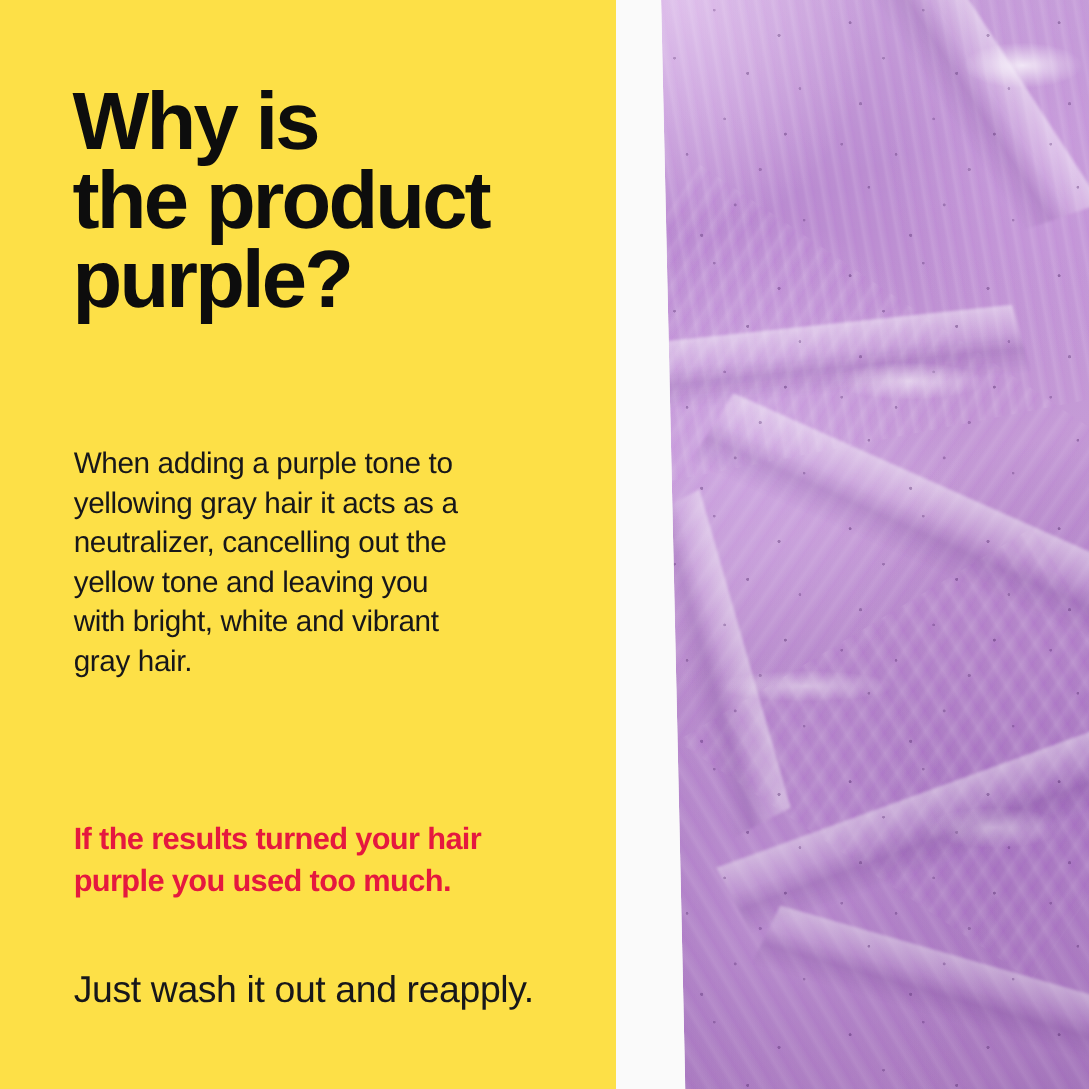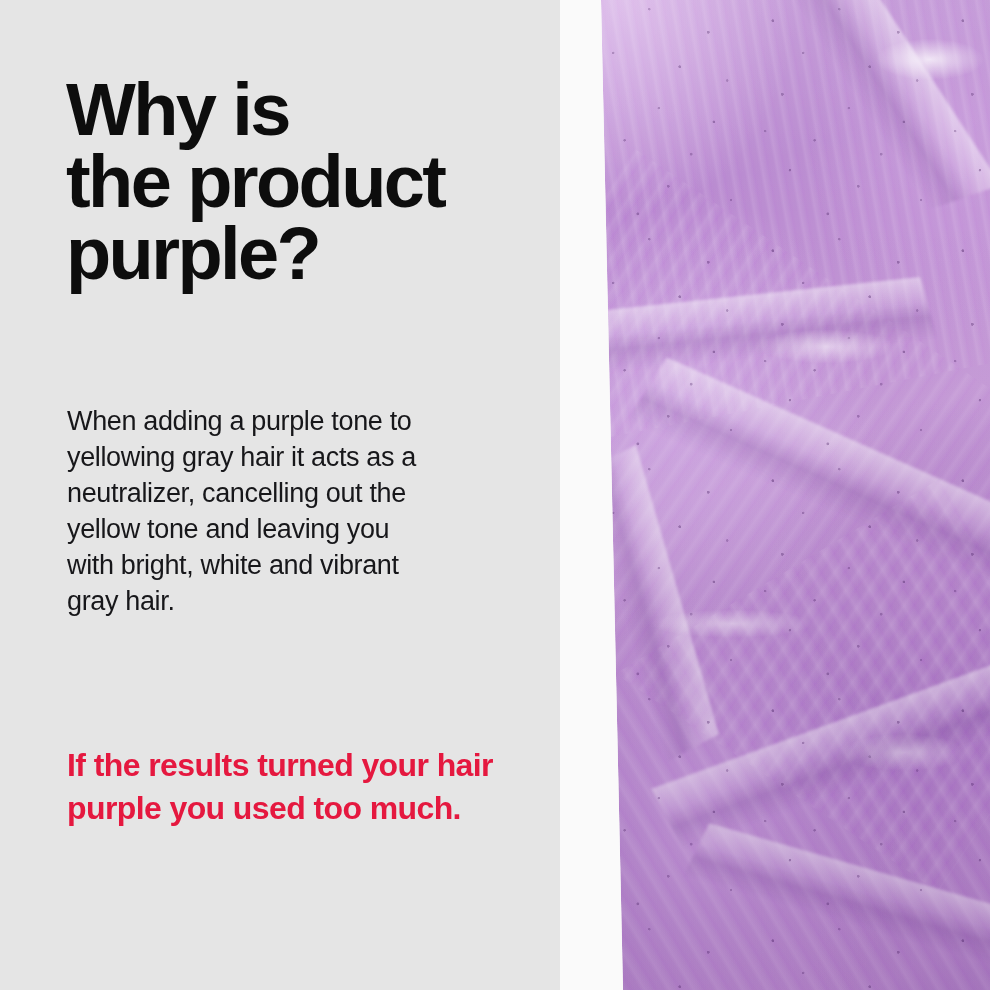--- a/index.html
+++ b/index.html
@@ -23,21 +23,21 @@
     overflow: hidden;
   }
 
   
   .text-panel {
     position: absolute;
     left: 0;
     top: 0;
     width: 600px;
     height: 990px;
-    background: #e5e5e5;
+    background: #fde047;
     z-index: 3;
   }
 
   .headline {
     position: absolute;
     left: 66px;
     top: 74px;
     width: 520px;
     margin: 0;
     font-family: "Liberation Sans", sans-serif;
@@ -62,21 +62,21 @@
     white-space: pre-line;
   }
 
   .warning-copy {
     position: absolute;
     left: 67px;
     top: 744px;
     width: 520px;
     margin: 0;
     font-weight: bold;
-    font-size: 32px;
+    font-size: 28px;
     line-height: 1.34;
     letter-spacing: -0.6px;
     color: #e5183f;
     white-space: pre-line;
   }
 
   .closing-copy {
     position: absolute;
     left: 67px;
     top: 878px;
@@ -284,16 +284,17 @@
     <p class="body-copy">When adding a purple tone to
 yellowing gray hair it acts as a
 neutralizer, cancelling out the
 yellow tone and leaving you
 with bright, white and vibrant
 gray hair.</p>
 
     <p class="warning-copy">If the results turned your hair
 purple you used too much.</p>
 
+    <p class="closing-copy">Just wash it out and reapply.</p>
 
   </div>
 
 </div>
 
 </body></html>

